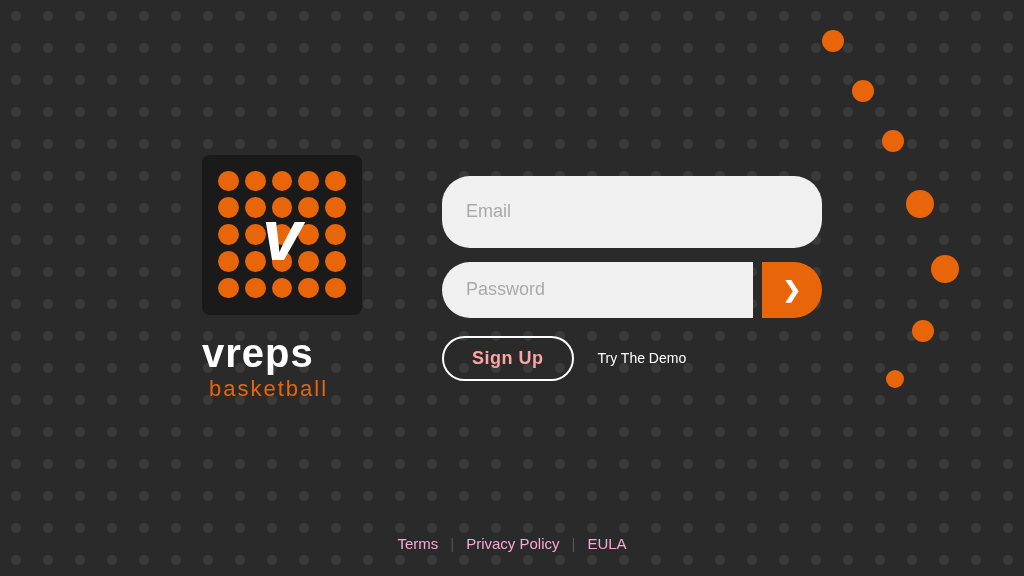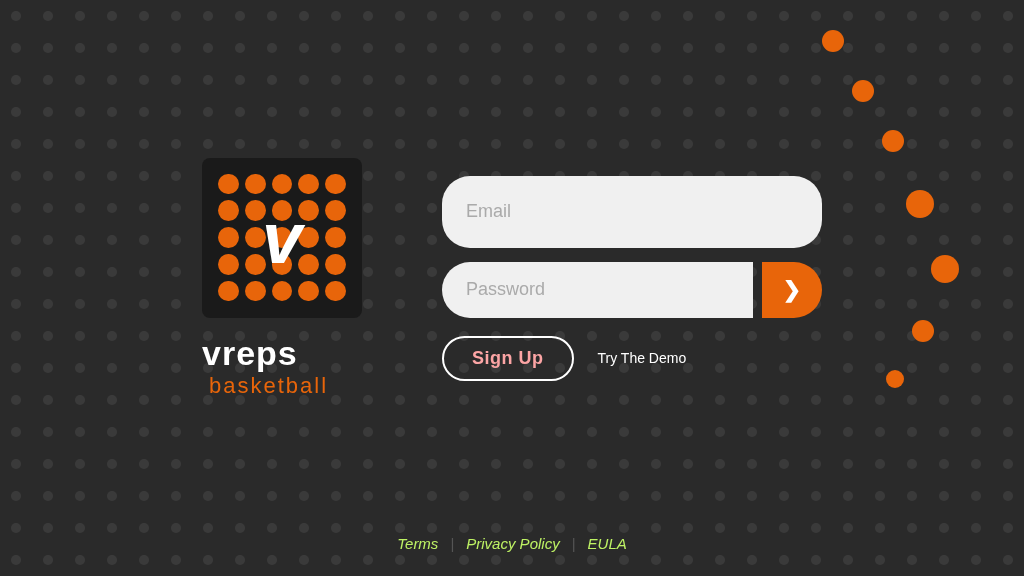--- a/index.html
+++ b/index.html
@@ -83,21 +83,21 @@
       color: white;
       font-size: 72px;
       font-weight: 900;
       z-index: 2;
       line-height: 1;
       font-style: italic;
     }
 
     .brand-name {
       color: white;
-      font-size: 34px;
+      font-size: 40px;
       font-weight: 700;
       letter-spacing: 1px;
     }
 
     .brand-sub {
       color: #e8650a;
       font-size: 22px;
       font-weight: 400;
       letter-spacing: 2px;
       margin-left: 7px;
@@ -212,24 +212,23 @@
     .footer-links {
       display: flex;
       align-items: center;
       justify-content: center;
       gap: 12px;
       color: #888;
       font-size: 15px;
     }
 
     .footer-link {
-      color: #bef264;
+      color: #f9a8d4;
       text-decoration: none;
       cursor: pointer;
-      font-style: italic;
     }
 
     .footer-sep {
       color: #555;
     }
 
     
     .accent-dots {
       position: absolute;
       right: 60px;

